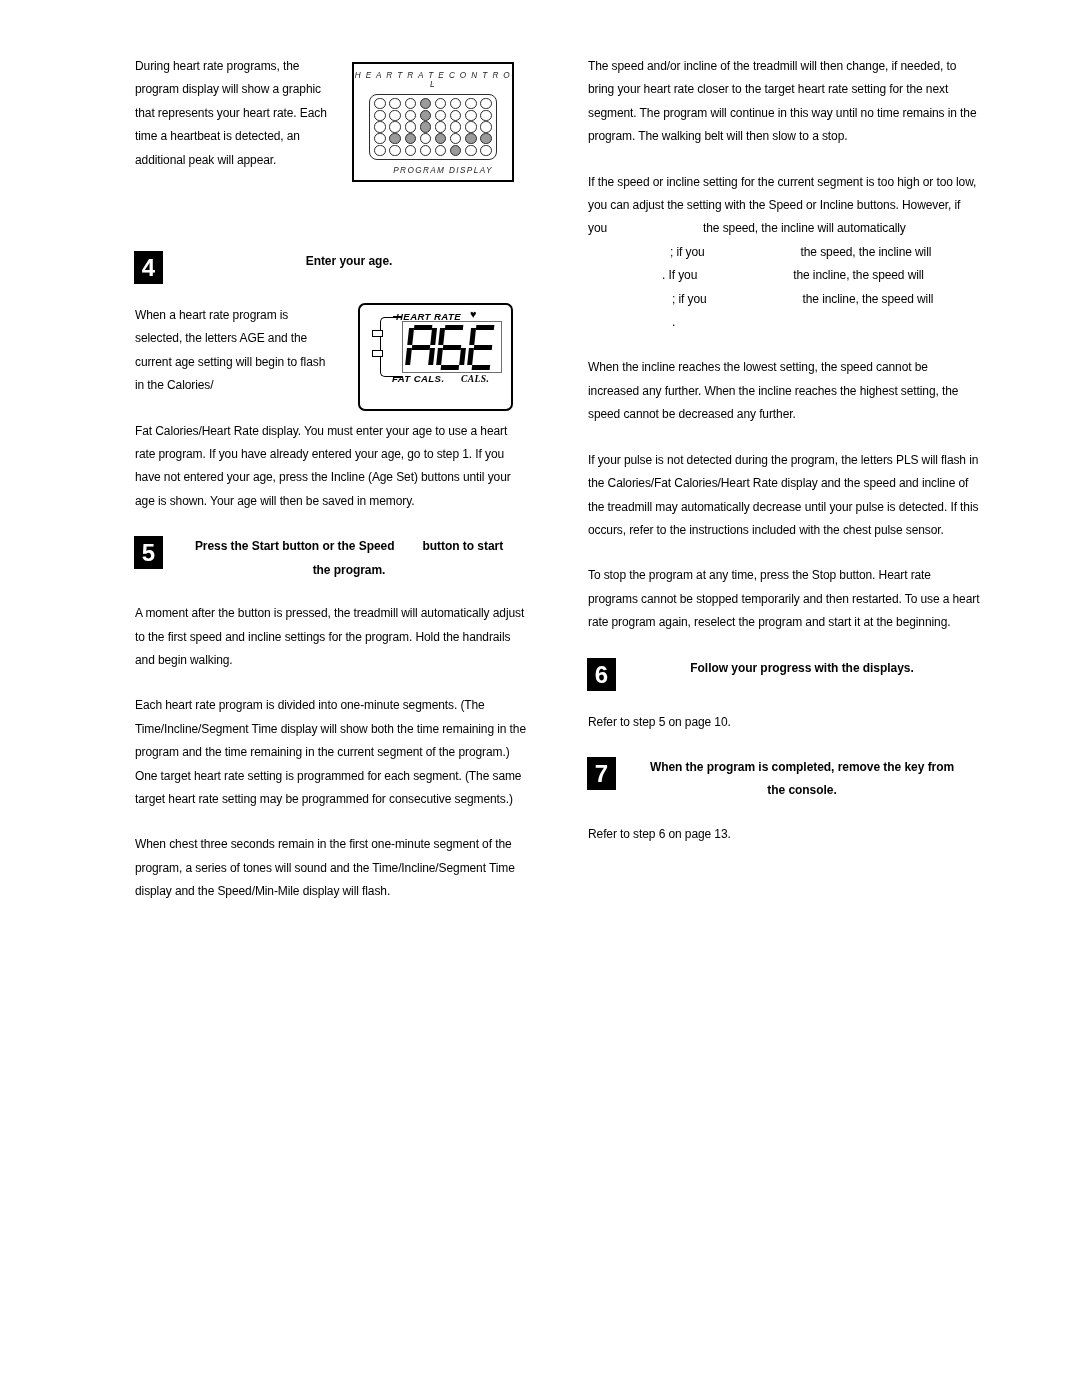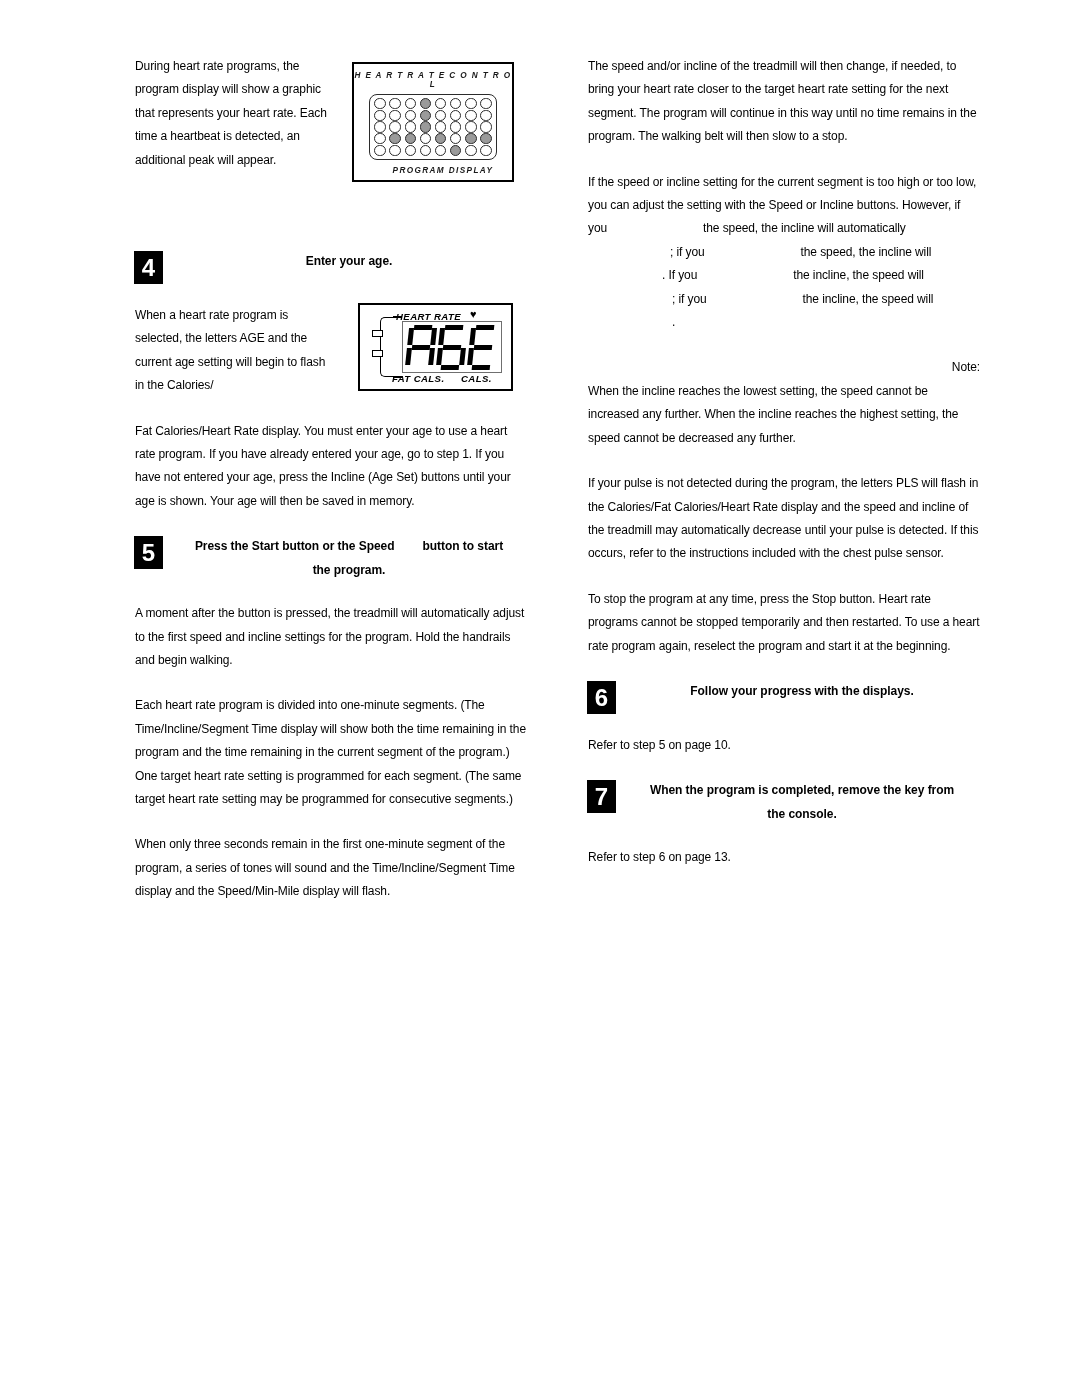--- a/index.html
+++ b/index.html
@@ -100,21 +100,21 @@
   }
   #fig-hrc {
     left: 352px;
     top: 62px;
     width: 162px;
     height: 120px;
   }
   .fig-cap {
     font-family: "Liberation Sans", sans-serif;
     font-style: italic;
-    font-weight: bold;
+    font-weight: normal;
     font-size: 8.2px;
     letter-spacing: 1.4px;
     text-align: center;
     color: #1a1a1a;
   }
   #fig-hrc .cap-top { margin-top: 7px; }
   #fig-hrc .cap-bot { margin-top: 6px; padding-left: 20px; }
 
   .dot-panel {
     margin: 5px auto 0 auto;
@@ -138,40 +138,41 @@
     background: #ffffff;
     box-sizing: border-box;
   }
   .dot.on { background: #9a9a9a; }
 
   
   #fig-age {
     left: 358px;
     top: 303px;
     width: 155px;
-    height: 88px;
+    height: 108px;
+    border-radius: 7px;
   }
   .age-inner {
     position: relative;
     width: 100%;
     height: 100%;
   }
   .age-lbl {
     position: absolute;
     font-family: "Liberation Sans", sans-serif;
     font-style: italic;
     font-weight: bold;
     font-size: 9.6px;
     letter-spacing: 0.4px;
     color: #000000;
     white-space: nowrap;
   }
   .age-lbl-hr   { left: 36px;  top: 6px; }
   .age-lbl-fat  { left: 32px;  top: 68px; }
-  .age-lbl-cals { left: 101px; top: 68px; }
+  .age-lbl-cals { left: 101px; top: 68px; font-family: Liberation Serif, serif; }
   .heart-glyph  { position: absolute; left: 110px; top: 4px; font-size: 11px; line-height: 11px; }
 
   
   .age-bracket {
     position: absolute;
     left: 20px;
     top: 12px;
     width: 14px;
     height: 60px;
     border-left: 1.8px solid #000;
@@ -269,32 +270,31 @@
       <div class="step-num">5</div>
       <p class="step-title">
         <span>Press the Start button or the Speed</span><span class="glyph-gap"></span><span>button to start the program.</span>
       </p>
     </div>
 
     <p class="para">A moment after the button is pressed, the treadmill will automatically adjust to the first speed and incline settings for the program. Hold the handrails and begin walking.</p>
 
     <p class="para">Each heart rate program is divided into one-minute segments. (The Time/Incline/Segment Time display will show both the time remaining in the program and the time remaining in the current segment of the program.) One target heart rate setting is programmed for each segment. (The same target heart rate setting may be programmed for consecutive segments.)</p>
 
-    <p class="para">When only three seconds remain in the first one-minute segment of the program, a series of tones will sound and the Time/Incline/Segment Time display and the Speed/Min-Mile display will flash.</p>
+    <p class="para">When chest three seconds remain in the first one-minute segment of the program, a series of tones will sound and the Time/Incline/Segment Time display and the Speed/Min-Mile display will flash.</p>
   </div>
 
   <div class="col col-right">
 
     <p class="para">The speed and/or incline of the treadmill will then change, if needed, to bring your heart rate closer to the target heart rate setting for the next segment. The program will continue in this way until no time remains in the program. The walking belt will then slow to a stop.</p>
 
     <p class="para">
       <span>If the speed or incline setting for the current segment is too high or too low, you can adjust the setting with the Speed or Incline buttons. However, if you</span><span class="glyph-gap g2"></span><span>the speed, the incline will automatically</span><span class="glyph-gap g3"></span><span>; if you</span><span class="glyph-gap g4"></span><span>the speed, the incline will</span><span class="glyph-gap g5"></span><span>. If you</span><span class="glyph-gap g6"></span><span>the incline, the speed will</span><span class="glyph-gap g7"></span><span>; if you</span><span class="glyph-gap g8"></span><span>the incline, the speed will</span><span class="glyph-gap g9"></span><span>.</span>
     </p>
 
-    <p class="para noteline">Note:</p>
     <p class="para">When the incline reaches the lowest setting, the speed cannot be increased any further. When the incline reaches the highest setting, the speed cannot be decreased any further.</p>
 
     <p class="para">If your pulse is not detected during the program, the letters PLS will flash in the Calories/Fat Calories/Heart Rate display and the speed and incline of the treadmill may automatically decrease until your pulse is detected. If this occurs, refer to the instructions included with the chest pulse sensor.</p>
 
     <p class="para">To stop the program at any time, press the Stop button. Heart rate programs cannot be stopped temporarily and then restarted. To use a heart rate program again, reselect the program and start it at the beginning.</p>
 
     <div class="step">
       <div class="step-num">6</div>
       <p class="step-title">Follow your progress with the displays.</p>
     </div>

